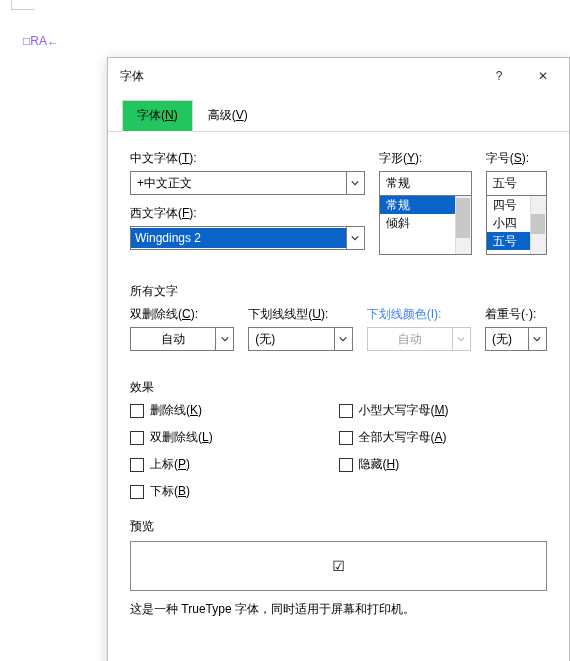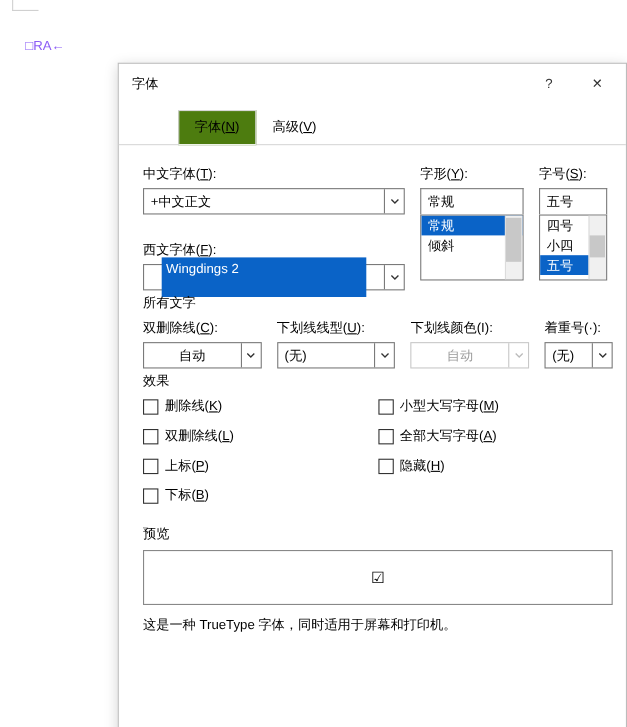--- a/index.html
+++ b/index.html
@@ -6,40 +6,40 @@
   body { margin:0; background:#fff; width:570px; height:661px; overflow:hidden; position:relative; font-size:12px; color:#000; }
   .page-bg { position:absolute; left:0; top:0; width:570px; height:661px; }
   .page-corner { position:absolute; left:11px; top:-4px; width:24px; height:14px; border-left:1px solid #d0d0d0; border-bottom:1px solid #d0d0d0; }
   .page-text { position:absolute; left:23px; top:34px; font-size:12px; color:#8b5cf6; }
   .dialog { position:absolute; left:107px; top:57px; width:463px; height:618px; background:#fff; border:1px solid #bcbcbc; box-shadow:0 3px 12px rgba(0,0,0,.18); }
   .titlebar { height:36px; display:flex; align-items:center; padding:0 4px 0 12px; }
   .titlebar .title { flex:1; font-size:12px; }
   .titlebar .tbtn { width:44px; height:30px; display:flex; align-items:center; justify-content:center; color:#333; cursor:default; }
   .tabs { display:flex; align-items:flex-end; padding:8px 14px 0 14px; border-bottom:1px solid #d7d7d7; height:38px; }
   .tab { padding:6px 14px 7px 14px; font-size:12px; border:1px solid transparent; margin-bottom:-1px; cursor:default; }
-  .tab.active { border:1px solid #d7d7d7; border-bottom:1px solid #fff; background:#4d7c0f;margin-left:40px; }
+  .tab.active { border:1px solid #d7d7d7; border-bottom:1px solid #fff; background:#22c55e; }
   .tab .ul { text-decoration:underline; }
-  .body { padding:18px 12px 10px 22px; }
+  .body { padding:18px 22px 10px 22px; }
   .row { display:flex; gap:14px; }
   .col { display:flex; flex-direction:column; }
   .lbl { font-size:12px; margin-bottom:4px; }
   .ul { text-decoration:underline; }
   .combo { display:flex; align-items:center; border:1px solid #7a7a7a; height:24px; background:#fff; }
   .combo .val { flex:1; padding:0 6px; overflow:hidden; white-space:nowrap; }
-  .combo .val.sel { background:#0a63c7; color:#fff; display:inline-block; height:36px; line-height:20px; margin:16px; padding:0 4px;}
+  .combo .val.sel { background:#0a63c7; color:#fff; display:inline-block; height:20px; line-height:20px; margin:0; padding:0 4px;}
   .combo .btn { width:18px; height:100%; border-left:1px solid #7a7a7a; display:flex; align-items:center; justify-content:center; }
   .combo.disabled { border-color:#c8c8c8; color:#9b9b9b; }
   .combo.disabled .btn { border-left-color:#c8c8c8; }
   .chev { width:8px; height:8px; }
   .listbox { border:1px solid #7a7a7a; background:#fff; overflow:hidden; position:relative; }
   .listbox .item { padding:2px 6px; height:18px; line-height:14px; }
   .listbox .item.sel { background:#0a63c7; color:#fff; }
   .listbox .scrollbar { position:absolute; right:0; top:0; width:16px; height:100%; background:#f0f0f0; border-left:1px solid #dcdcdc; }
   .listbox .thumb { position:absolute; right:1px; width:14px; background:#c8c8c8; }
-  .section-lbl { font-size:12px; margin:3px 0 6px 0; }
+  .section-lbl { font-size:12px; margin:28px 0 6px 0; }
   .grid4 { display:flex; gap:14px; }
   .grid4 .g { flex:1; }
   .checks { display:flex; margin-top:6px;justify-content:flex-end; }
   .checks .colc { flex:1; display:flex; flex-direction:column; gap:10px; }
   .chk { display:flex; align-items:center; gap:6px; }
   .chk .box { width:14px; height:14px; border:1px solid #333; background:#fff; }
   .preview { border:1px solid #888; height:50px; margin-top:6px; display:flex; align-items:center; justify-content:center; }
   .preview-inner { font-size:14px; }
   .desc { font-size:12px; margin-top:10px; }
   svg.chev path { stroke:#333; stroke-width:1.5; fill:none; }
@@ -80,21 +80,21 @@
           <span>中文字体(</span><span class="ul">T</span><span>):</span>
         </div>
         <div class="combo">
           <span class="val">+中文正文</span>
           <div class="btn">
               <svg class="chev" viewBox="0 0 10 10">
                 <path d="M1 3 L5 7 L9 3"></path>
               </svg>
             </div>
         </div>
-        <div class="lbl" style="margin-top:24px">
+        <div class="lbl" style="margin-top:10px">
           <span>西文字体(</span><span class="ul">F</span><span>):</span>
         </div>
         <div class="combo">
           <span class="val sel">Wingdings 2</span>
           <div class="btn">
               <svg class="chev" viewBox="0 0 10 10">
                 <path d="M1 3 L5 7 L9 3"></path>
               </svg>
             </div>
         </div>
@@ -157,21 +157,21 @@
         <div class="combo">
           <span class="val">(无)</span>
           <div class="btn">
               <svg class="chev" viewBox="0 0 10 10">
                 <path d="M1 3 L5 7 L9 3"></path>
               </svg>
             </div>
         </div>
       </div>
       <div class="g">
-        <div class="lbl" style="color:#000000">下划线颜色(I):</div>
+        <div class="lbl" style="color:#3b82f6">下划线颜色(I):</div>
         <div class="combo disabled">
           <span class="val" style="text-align:center">自动</span>
           <div class="btn">
               <svg class="chev" viewBox="0 0 10 10">
                 <path d="M1 3 L5 7 L9 3" style="stroke:#bcbcbc"></path>
               </svg>
             </div>
         </div>
       </div>
       <div class="g" style="flex:0 0 62px">

